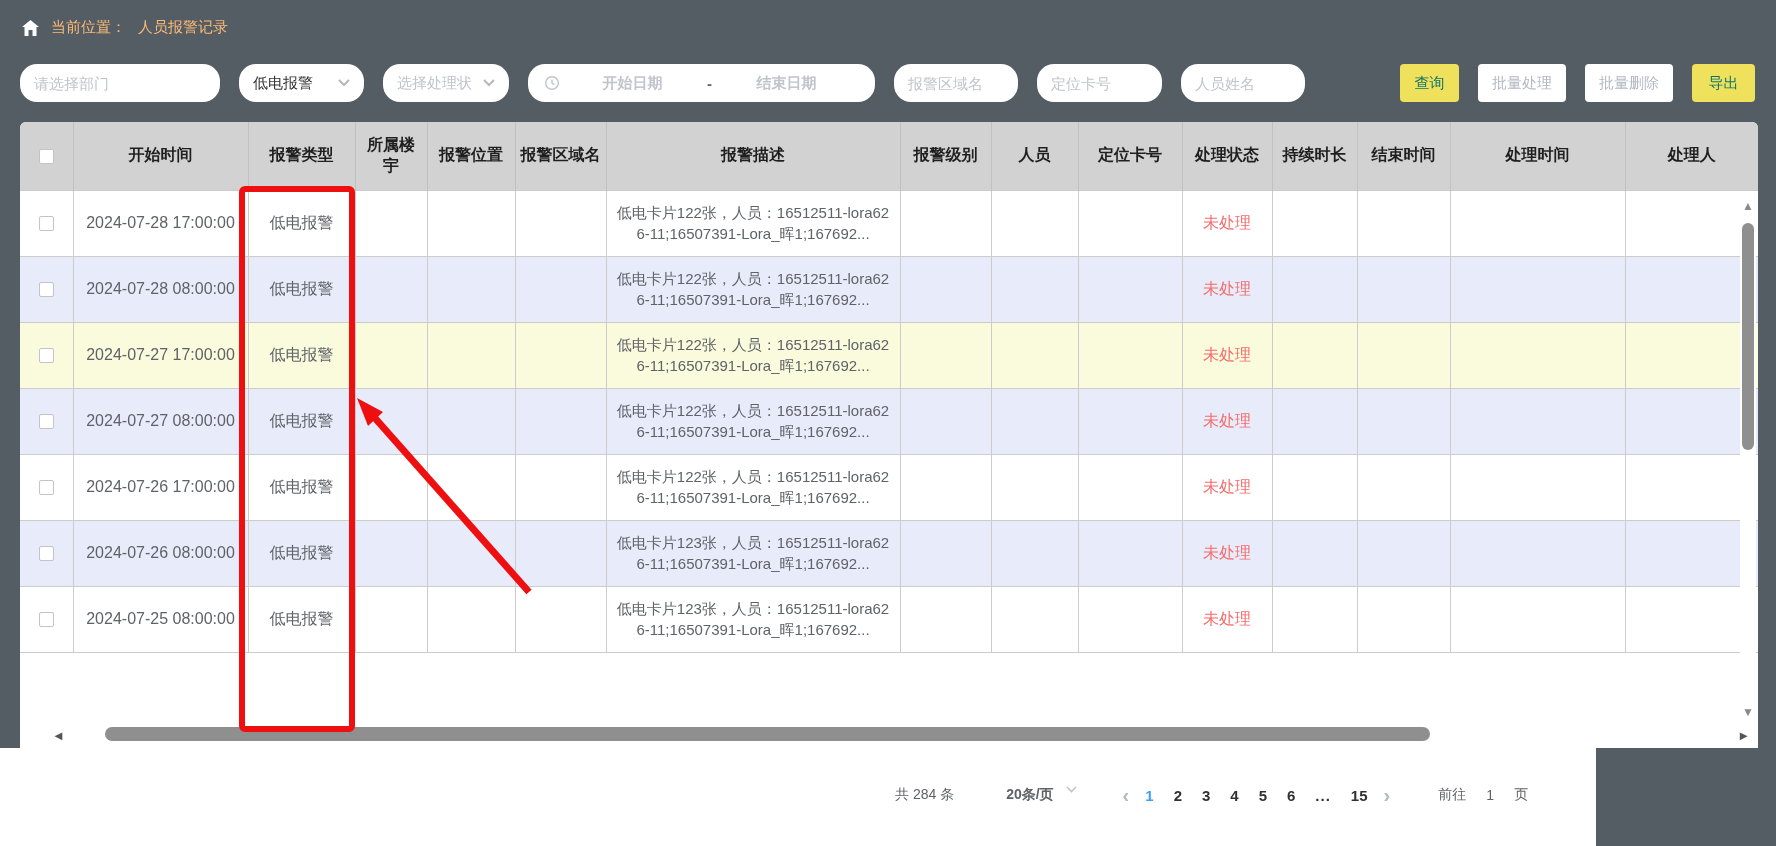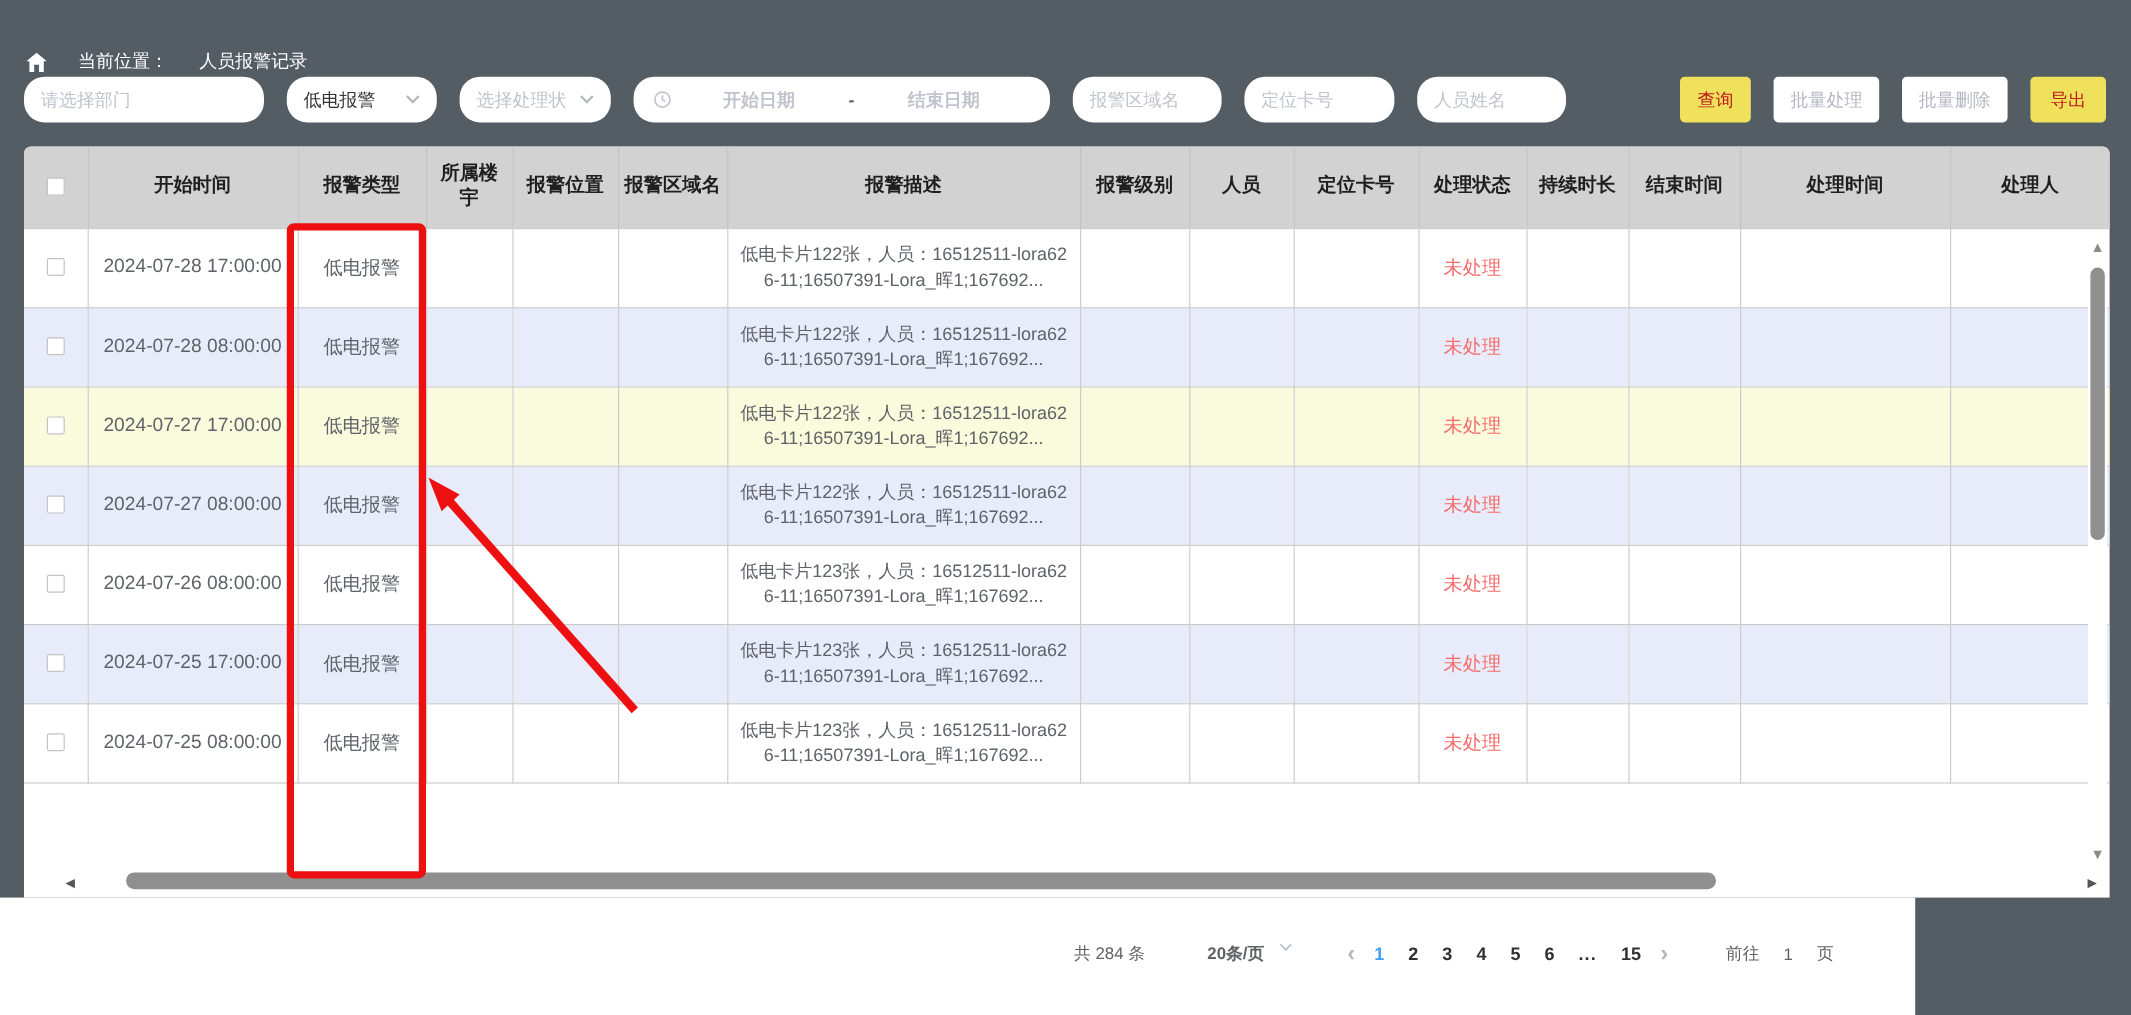--- a/index.html
+++ b/index.html
@@ -4,36 +4,36 @@
 <style>
   * { box-sizing: border-box; margin: 0; padding: 0; }
   html,body { width:1776px; height:846px; }
   body {
     position: relative;
     background: var(--topbar_bg, #545c64);
     font-family: "Liberation Sans", sans-serif;
     overflow: hidden;
   }
   
-  .breadcrumb { position:absolute; left:22px; top:18px; display:flex; align-items:center; gap:26px; color:#ffffff; font-size:15px;margin-top:24px; }
+  .breadcrumb { position:absolute; left:22px; top:18px; display:flex; align-items:center; gap:12px; color:#fdba74; font-size:15px; }
   .home-ic { width:17px; height:16px; display:block; }
   
   .filterbar { position:absolute; top:64px; left:0; width:1776px; height:38px; display:flex; align-items:center; padding:0 21px 0 20px; gap:19px; }
   .fbox { height:38px; background:#fff; border-radius:17px; display:flex; align-items:center; padding:0 14px; font-size:15px; flex:none; }
   input.fbox { border:none; outline:none; color:#333; }
   input.fbox::placeholder { color:#c0c4cc; }
   .select { justify-content:space-between; cursor:pointer; }
   .select .val { color:#333; }
   .select .ph { color:#c0c4cc; }
   .daterange { width:347px; padding:0 16px;font-weight:bold; }
   .daterange .ph { color:#c0c4cc; flex:1; text-align:center; }
   .daterange .sep { color:#606266; padding:0 2px; }
   .spacer { flex:1; }
   .btn { height:38px; border:none; border-radius:4px; font-size:15px; font-family:inherit; display:flex; align-items:center; justify-content:center; cursor:pointer; flex:none; }
-  .btn-yellow { background: var(--accent_yellow, #f0e15c); color:#b91c1c; }
+  .btn-yellow { background: var(--accent_yellow, #f0e15c); color:#0f766e; }
   .btn-plain  { background:#fff; color:#b3b8c2; }
   
   .table-wrap { position:absolute; left:20px; top:122px; width:1738px; height:598px; background:#fff; border-radius:6px 6px 0 0; overflow:hidden; }
   table { border-collapse:collapse; table-layout:fixed; width:1738px; }
   th { background:#d2d2d2; height:68px; font-size:16px; font-weight:bold; color:#1f1f1f; border-right:1px solid #c2c2c2; text-align:center; line-height:1.3; padding:0 4px; }
   th:last-child { border-right:none; }
   td { height:66px; border:1px solid #ccc; text-align:center; font-size:16px; color:#5f6368; overflow:hidden; }
   tr td:first-child, tr th:first-child { border-left:none; }
   tr td:last-child { border-right:none; }
   tbody tr:nth-child(even) { background:#e8ecfa; }
@@ -212,38 +212,38 @@
           <td></td>
           <td></td>
           <td class="status">未处理</td>
           <td></td>
           <td></td>
           <td></td>
           <td></td>
         </tr>
         <tr>
           <td><input type="checkbox" style=""></td>
+          <td>2024-07-26 17:00:00</td>
+          <td>低电报警</td>
+          <td></td>
+          <td></td>
+          <td></td>
+          <td class="desc">低电卡片122张，人员：16512511-lora626-11;16507391-Lora_晖1;167692...</td>
+          <td></td>
+          <td></td>
+          <td></td>
+          <td class="status">未处理</td>
+          <td></td>
+          <td></td>
+          <td></td>
+          <td></td>
+        </tr>
+        <tr>
+          <td><input type="checkbox" style=""></td>
           <td>2024-07-26 08:00:00</td>
-          <td>低电报警</td>
-          <td></td>
-          <td></td>
-          <td></td>
-          <td class="desc">低电卡片123张，人员：16512511-lora626-11;16507391-Lora_晖1;167692...</td>
-          <td></td>
-          <td></td>
-          <td></td>
-          <td class="status">未处理</td>
-          <td></td>
-          <td></td>
-          <td></td>
-          <td></td>
-        </tr>
-        <tr>
-          <td><input type="checkbox" style=""></td>
-          <td>2024-07-25 17:00:00</td>
           <td>低电报警</td>
           <td></td>
           <td></td>
           <td></td>
           <td class="desc">低电卡片123张，人员：16512511-lora626-11;16507391-Lora_晖1;167692...</td>
           <td></td>
           <td></td>
           <td></td>
           <td class="status">未处理</td>
           <td></td>

